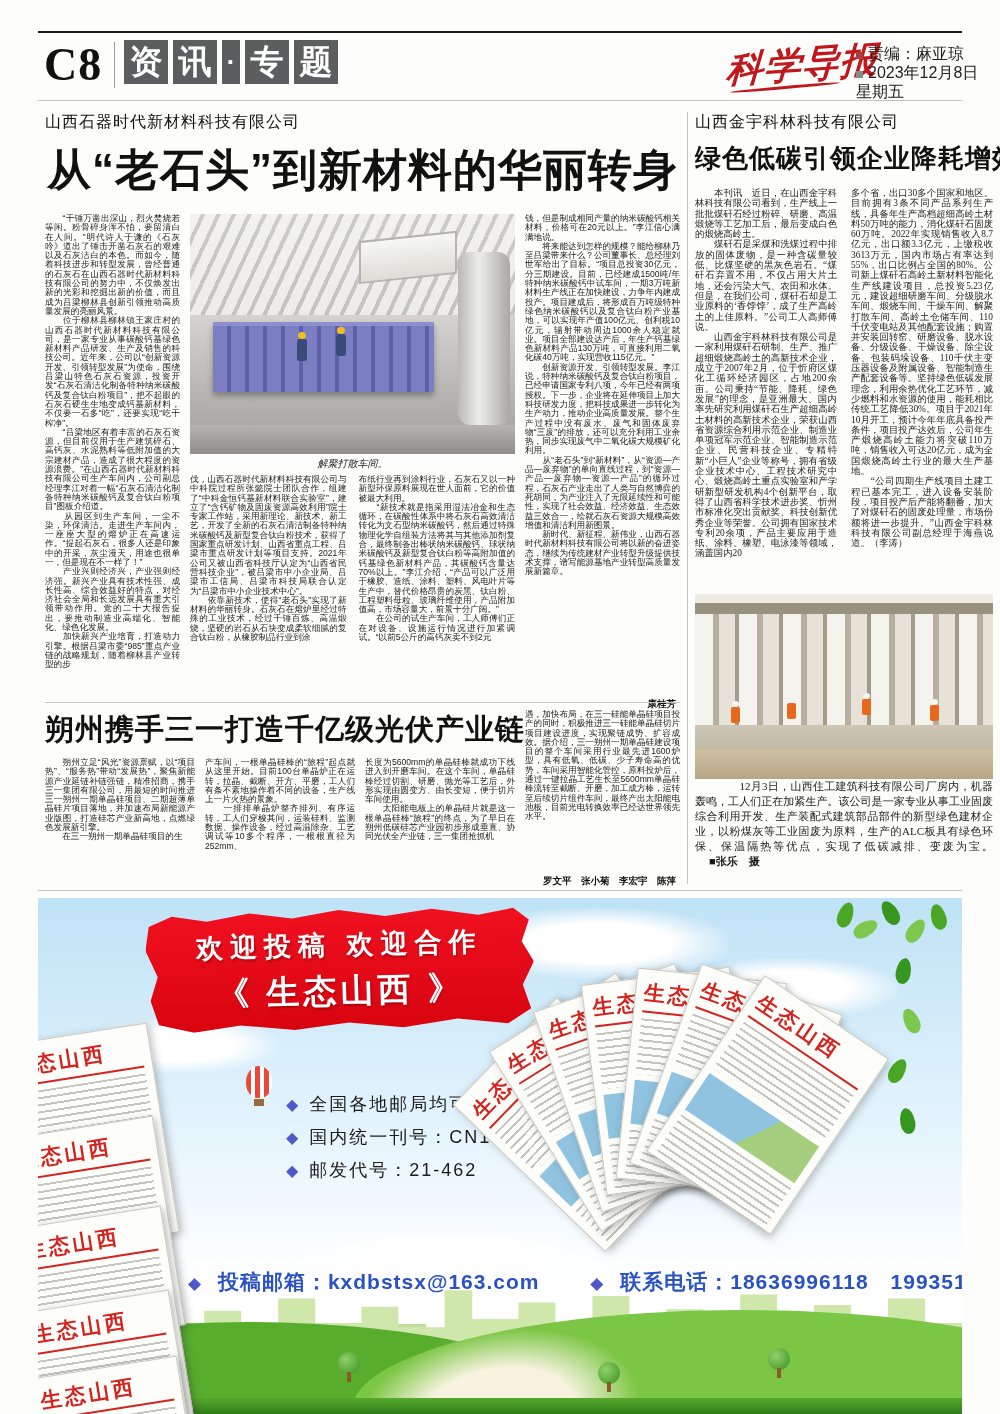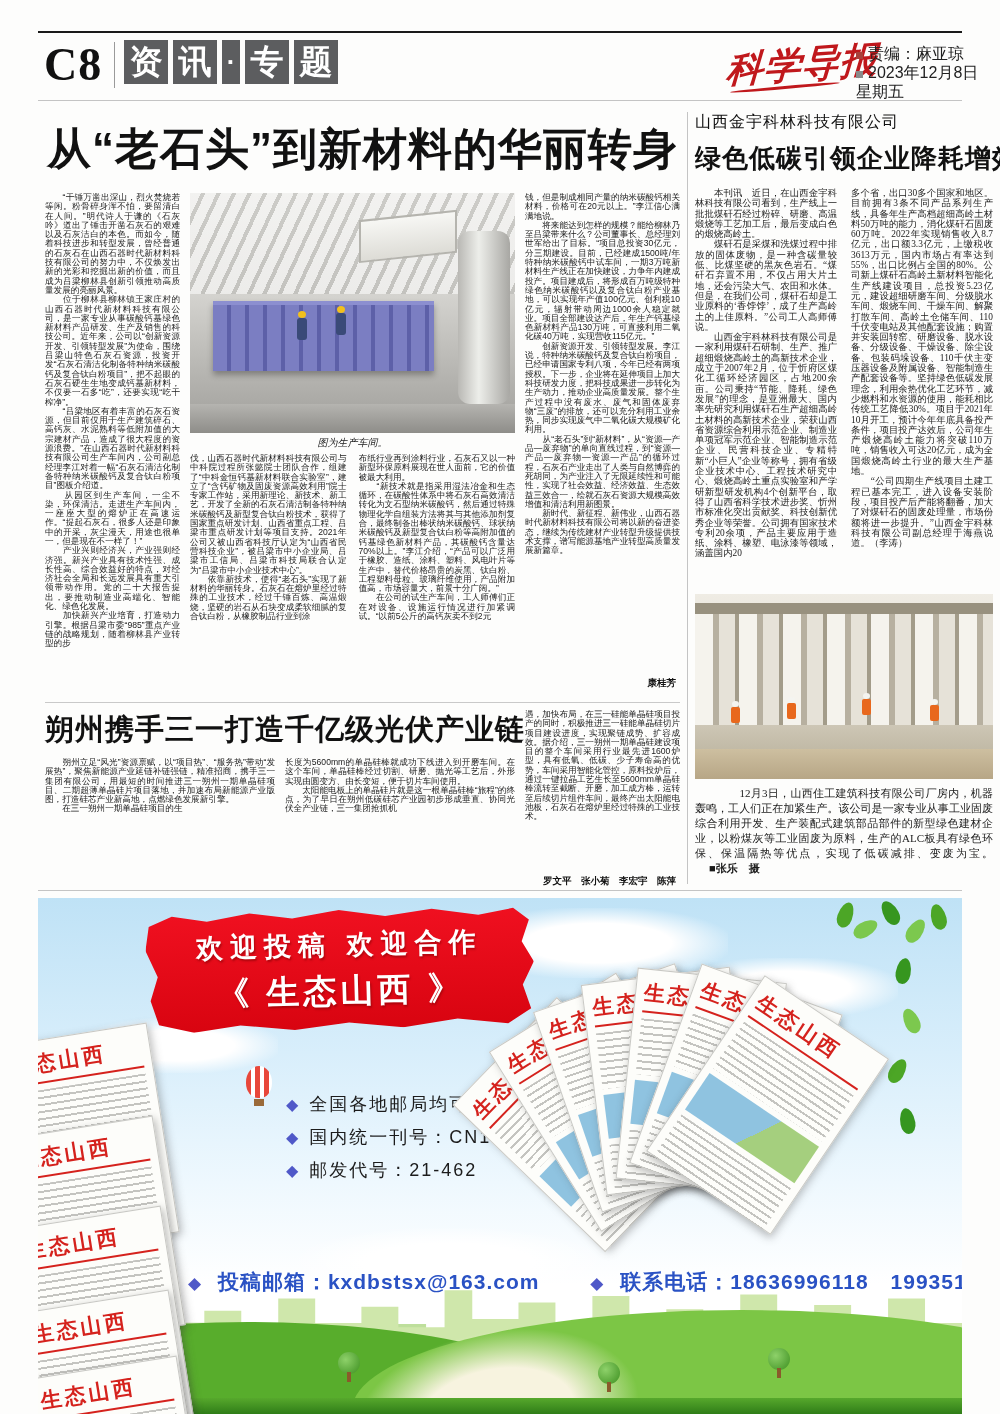--- a/index.html
+++ b/index.html
@@ -65,21 +65,21 @@
   .p1-worker { position:absolute; width:10px; height:22px; background:#3a4a78; border-radius:3px; }
   .p1-worker::before { content:""; position:absolute; top:-7px; left:1px; width:8px; height:7px; border-radius:50%; background:#f2c01c; }
   .p1w1 { left:33%; top:52%; } .p1w2 { left:45%; top:50%; }
   .p1-floor { position:absolute; bottom:0; left:0; right:0; height:12%; background:linear-gradient(#b5b4b0,#8e8d89); }
 
   
   .v-sep { left:687px; top:112px; width:1px; height:772px; background:#c4c4c4; }
   .right-article { left:695px; top:112px; width:298px; }
   .ra-body { display:flex; gap:14px; margin-top:12px; height:398px; }
   .ra-body > div { flex:1; }
-  .rc-caption { margin-top:7px; font-family:"Liberation Serif",serif; font-size:11px; line-height:15px; text-align:justify; text-indent:2em; color:#1a1a1a; }
+  .rc-caption { font-family:"Liberation Serif",serif; font-size:11px; line-height:15px; text-align:justify; text-indent:2em; color:#1a1a1a; }
   .rc-credit { font-weight:bold; margin-left:14px; white-space:nowrap; }
 
   
   .photo2 { position:relative; height:185px; margin-top:8px; background:linear-gradient(180deg,#efece4 0,#ddd8cc 55%,#c9c2b0 75%,#b4ab95 100%); overflow:hidden; }
   .p2-beam { position:absolute; top:5%; left:0; right:0; height:7%; background:#98917f; }
   .p2-pillars { position:absolute; top:11%; left:0; right:0; height:60%; background:repeating-linear-gradient(90deg,#f5f3ed 0 18px,#b7b0a0 18px 24px,#e6e2d8 24px 40px,#a39c8a 40px 44px); }
   .p2-w { position:absolute; width:9px; height:16px; background:#e8681d; border-radius:2px; }
   .p2-w::before { content:""; position:absolute; top:-6px; left:1px; width:7px; height:6px; border-radius:50%; background:#f4f4f0; }
   .p2w1{left:12%;top:61%;} .p2w2{left:31%;top:59%;} .p2w3{left:56%;top:57%;} .p2w4{left:79%;top:60%;}
   .p2-floor { position:absolute; bottom:0; left:0; right:0; height:16%; background:linear-gradient(#cdbfa0,#b7a686); }
@@ -151,39 +151,40 @@
 </div>
 <div class="abs masthead">科学导报</div>
 <div class="abs masthead-swash"></div>
 <div class="abs editor-box">
   <div><span class="sq sq-red"></span><span>责编：麻亚琼</span></div>
   <div><span class="sq sq-gray"></span><span>2023年12月8日　星期五</span></div>
 </div>
 <div class="abs header-rule"></div>
 
 <div class="abs left-article">
+  <div class="kicker">山西石器时代新材料科技有限公司</div>
   <div class="headline-xl">从“老石头”到新材料的华丽转身</div>
   <div class="la-body">
     <div class="la-col1 bodytxt">　　“干锤万凿出深山，烈火焚烧若等闲。粉骨碎身浑不怕，要留清白在人间。”明代诗人于谦的《石灰吟》道出了锤击开凿石灰石的艰难以及石灰洁白的本色。而如今，随着科技进步和转型发展，曾经普通的石灰石在山西石器时代新材料科技有限公司的努力中，不仅焕发出新的光彩和挖掘出新的价值，而且成为吕梁柳林县创新引领推动高质量发展的亮丽风景。
 　　位于柳林县柳林镇王家庄村的山西石器时代新材料科技有限公司，是一家专业从事碳酸钙基绿色新材料产品研发、生产及销售的科技公司。近年来，公司以“创新资源开发、引领转型发展”为使命，围绕吕梁山特色石灰石资源，投资开发“石灰石清洁化制备特种纳米碳酸钙及复合钛白粉项目”，把不起眼的石灰石硬生生地变成钙基新材料，不仅要一石多“吃”，还要实现“吃干榨净”。
 　　“吕梁地区有着丰富的石灰石资源，但目前仅用于生产建筑碎石、高钙灰、水泥熟料等低附加值的大宗建材产品，造成了很大程度的资源浪费。”在山西石器时代新材料科技有限公司生产车间内，公司副总经理李江对着一幅“石灰石清洁化制备特种纳米碳酸钙及复合钛白粉项目”图板介绍道。
 　　从园区到生产车间，一尘不染，环保清洁。走进生产车间内，一座座大型的熔炉正在高速运作。“提起石灰石，很多人还是印象中的开采，灰尘漫天，用途也很单一，但是现在不一样了！”
 　　产业兴则经济兴，产业强则经济强。新兴产业具有技术性强、成长性高、综合效益好的特点，对经济社会全局和长远发展具有重大引领带动作用。党的二十大报告提出，要推动制造业高端化、智能化、绿色化发展。
 　　加快新兴产业培育，打造动力引擎。根据吕梁市委“985”重点产业链的战略规划，随着柳林县产业转型的步</div>
     <div class="la-mid">
       <div class="photo1">
         <div class="p1-ceiling"></div>
         <div class="p1-window"></div>
         <div class="p1-tank"></div>
         <div class="p1-machine"></div>
         <div class="p1-worker p1w1"></div>
         <div class="p1-worker p1w2"></div>
         <div class="p1-floor"></div>
       </div>
-      <div class="photo-caption">图为生产车间。</div>
+      <div class="photo-caption">解聚打散车间。</div>
       <div class="mid-cols">
         <div class="bodytxt">伐，山西石器时代新材料科技有限公司与中科院过程所张懿院士团队合作，组建了“中科金恒钙基新材料联合实验室”，建立了“含钙矿物及固废资源高效利用”院士专家工作站，采用新理论、新技术、新工艺，开发了全新的石灰石清洁制备特种纳米碳酸钙及新型复合钛白粉技术，获得了国家重点研发计划、山西省重点工程、吕梁市重点研发计划等项目支持。2021年公司又被山西省科技厅认定为“山西省民营科技企业”，被吕梁市中小企业局、吕梁市工信局、吕梁市科技局联合认定为“吕梁市中小企业技术中心”。
 　　依靠新技术，使得“老石头”实现了新材料的华丽转身。石灰石在熔炉里经过特殊的工业技术，经过千锤百炼、高温煅烧，坚硬的岩石从石块变成柔软细腻的复合钛白粉，从橡胶制品行业到涂</div>
         <div class="bodytxt">布纸行业再到涂料行业，石灰石又以一种新型环保原料展现在世人面前，它的价值被最大利用。
 　　“新技术就是指采用湿法冶金和生态循环，在碳酸性体系中将石灰石高效清洁转化为文石型纳米碳酸钙，然后通过特殊物理化学自组装方法将其与其他添加剂复合，最终制备出棒状纳米碳酸钙、球状纳米碳酸钙及新型复合钛白粉等高附加值的钙基绿色新材料产品，其碳酸钙含量达70%以上。”李江介绍，“产品可以广泛用于橡胶、造纸、涂料、塑料、风电叶片等生产中，替代价格昂贵的炭黑、钛白粉、工程塑料母粒、玻璃纤维使用，产品附加值高，市场容量大，前景十分广阔。”
 　　在公司的试生产车间，工人师傅们正在对设备、设施运行情况进行加紧调试。“以前5公斤的高钙灰卖不到2元</div>
       </div>
     </div>
     <div class="la-col4">
       <div class="bodytxt">钱，但是制成相同产量的纳米碳酸钙相关材料，价格可在20元以上。”李江信心满满地说。
@@ -221,26 +222,28 @@
     <span class="rc-credit">■张乐　摄</span>
   </div>
 </div>
 
 <div class="abs bottom-article">
   <div class="ba-left">
     <div class="headline-bt">朔州携手三一打造千亿级光伏产业链</div>
     <div class="ba-cols">
       <div class="bodytxt">　　朔州立足“风光”资源禀赋，以“项目热”、“服务热”带动“发展热”，聚焦新能源产业延链补链强链，精准招商，携手三一集团有限公司，用最短的时间推进三一朔州一期单晶硅项目、二期超薄单晶硅片项目落地，并加速布局新能源产业版图，打造硅芯产业新高地，点燃绿色发展新引擎。
 　　在三一朔州一期单晶硅项目的生</div>
+      <div class="bodytxt">产车间，一根单晶硅棒的“旅程”起点就从这里开始。目前100台单晶炉正在运转，拉晶、截断、开方、平磨，工人们有条不紊地操作着不同的设备，生产线上一片火热的景象。
+　　一排排单晶炉整齐排列、有序运转，工人们穿梭其间，运装硅料、监测数据、操作设备，经过高温除杂、工艺调试等10多个程序，一根根直径为252mm、</div>
       <div class="bodytxt">长度为5600mm的单晶硅棒就成功下线进入到开磨车间。在这个车间，单晶硅棒经过切割、研磨、抛光等工艺后，外形实现由圆变方、由长变短，便于切片车间使用。
 　　太阳能电板上的单晶硅片就是这一根单晶硅棒“旅程”的终点，为了早日在朔州低碳硅芯产业园初步形成垂直、协同光伏全产业链，三一集团抢抓机</div>
     </div>
   </div>
   <div class="ba-col4">
-    <div class="bodytxt">遇，加快布局，在三一硅能单晶硅项目投产的同时，积极推进三一硅能单晶硅切片项目建设进度，实现聚链成势、扩容成效。据介绍，三一朔州一期单晶硅建设项目的整个车间采用行业最先进1600炉型，具有低氧、低碳、少子寿命高的优势，车间采用智能化管控，原料投炉后，通过一键拉晶工艺生长至5600mm单晶硅棒流转至截断、开磨，加工成方棒，运转至后续切片组件车间，最终产出太阳能电池板，石灰石在熔炉里经过特殊的工业技术。</div>
+    <div class="bodytxt">遇，加快布局，在三一硅能单晶硅项目投产的同时，积极推进三一硅能单晶硅切片项目建设进度，实现聚链成势、扩容成效。据介绍，三一朔州一期单晶硅建设项目的整个车间采用行业最先进1600炉型，具有低氧、低碳、少子寿命高的优势，车间采用智能化管控，原料投炉后，通过一键拉晶工艺生长至5600mm单晶硅棒流转至截断、开磨，加工成方棒，运转至后续切片组件车间，最终产出太阳能电池板，目前光电转换效率已经达世界领先水平。</div>
     <div class="byline">罗文平　张小菊　李宏宇　陈萍</div>
   </div>
 </div>
 <div class="abs bottom-rule"></div>
 
 <div class="abs ad">
   <div class="cloud" style="left:430px;top:10px;width:260px;height:70px;"></div>
   <div class="cloud" style="left:640px;top:60px;width:220px;height:60px;"></div>
   <div class="cloud" style="left:40px;top:120px;width:200px;height:55px;"></div>
   <div class="cloud" style="left:260px;top:330px;width:300px;height:70px;"></div>

